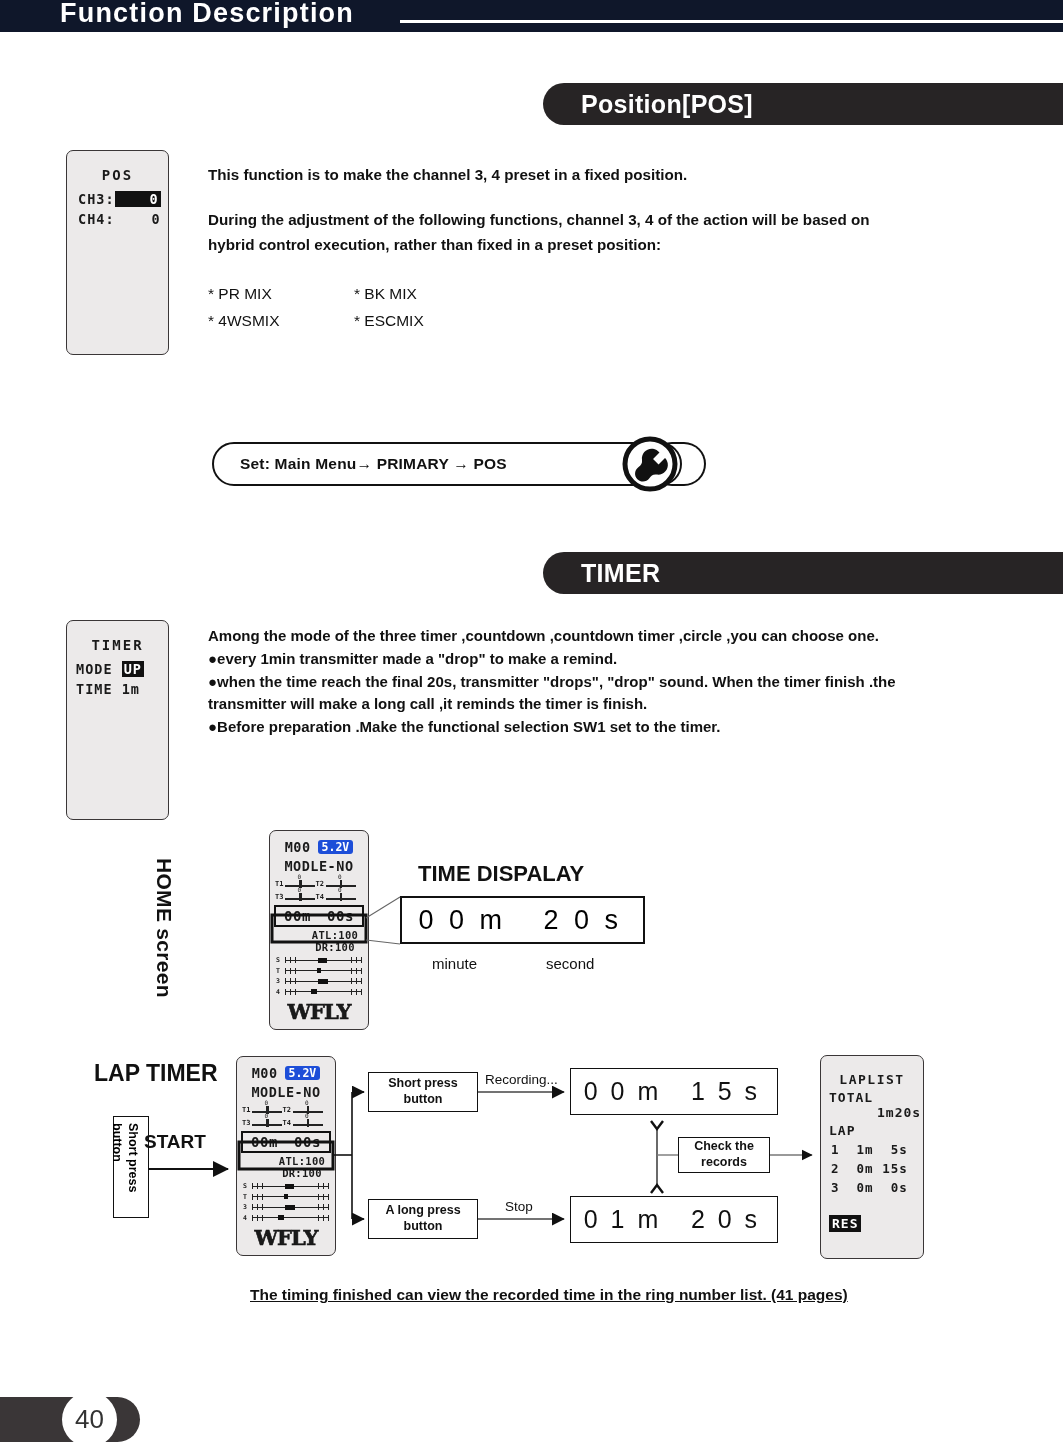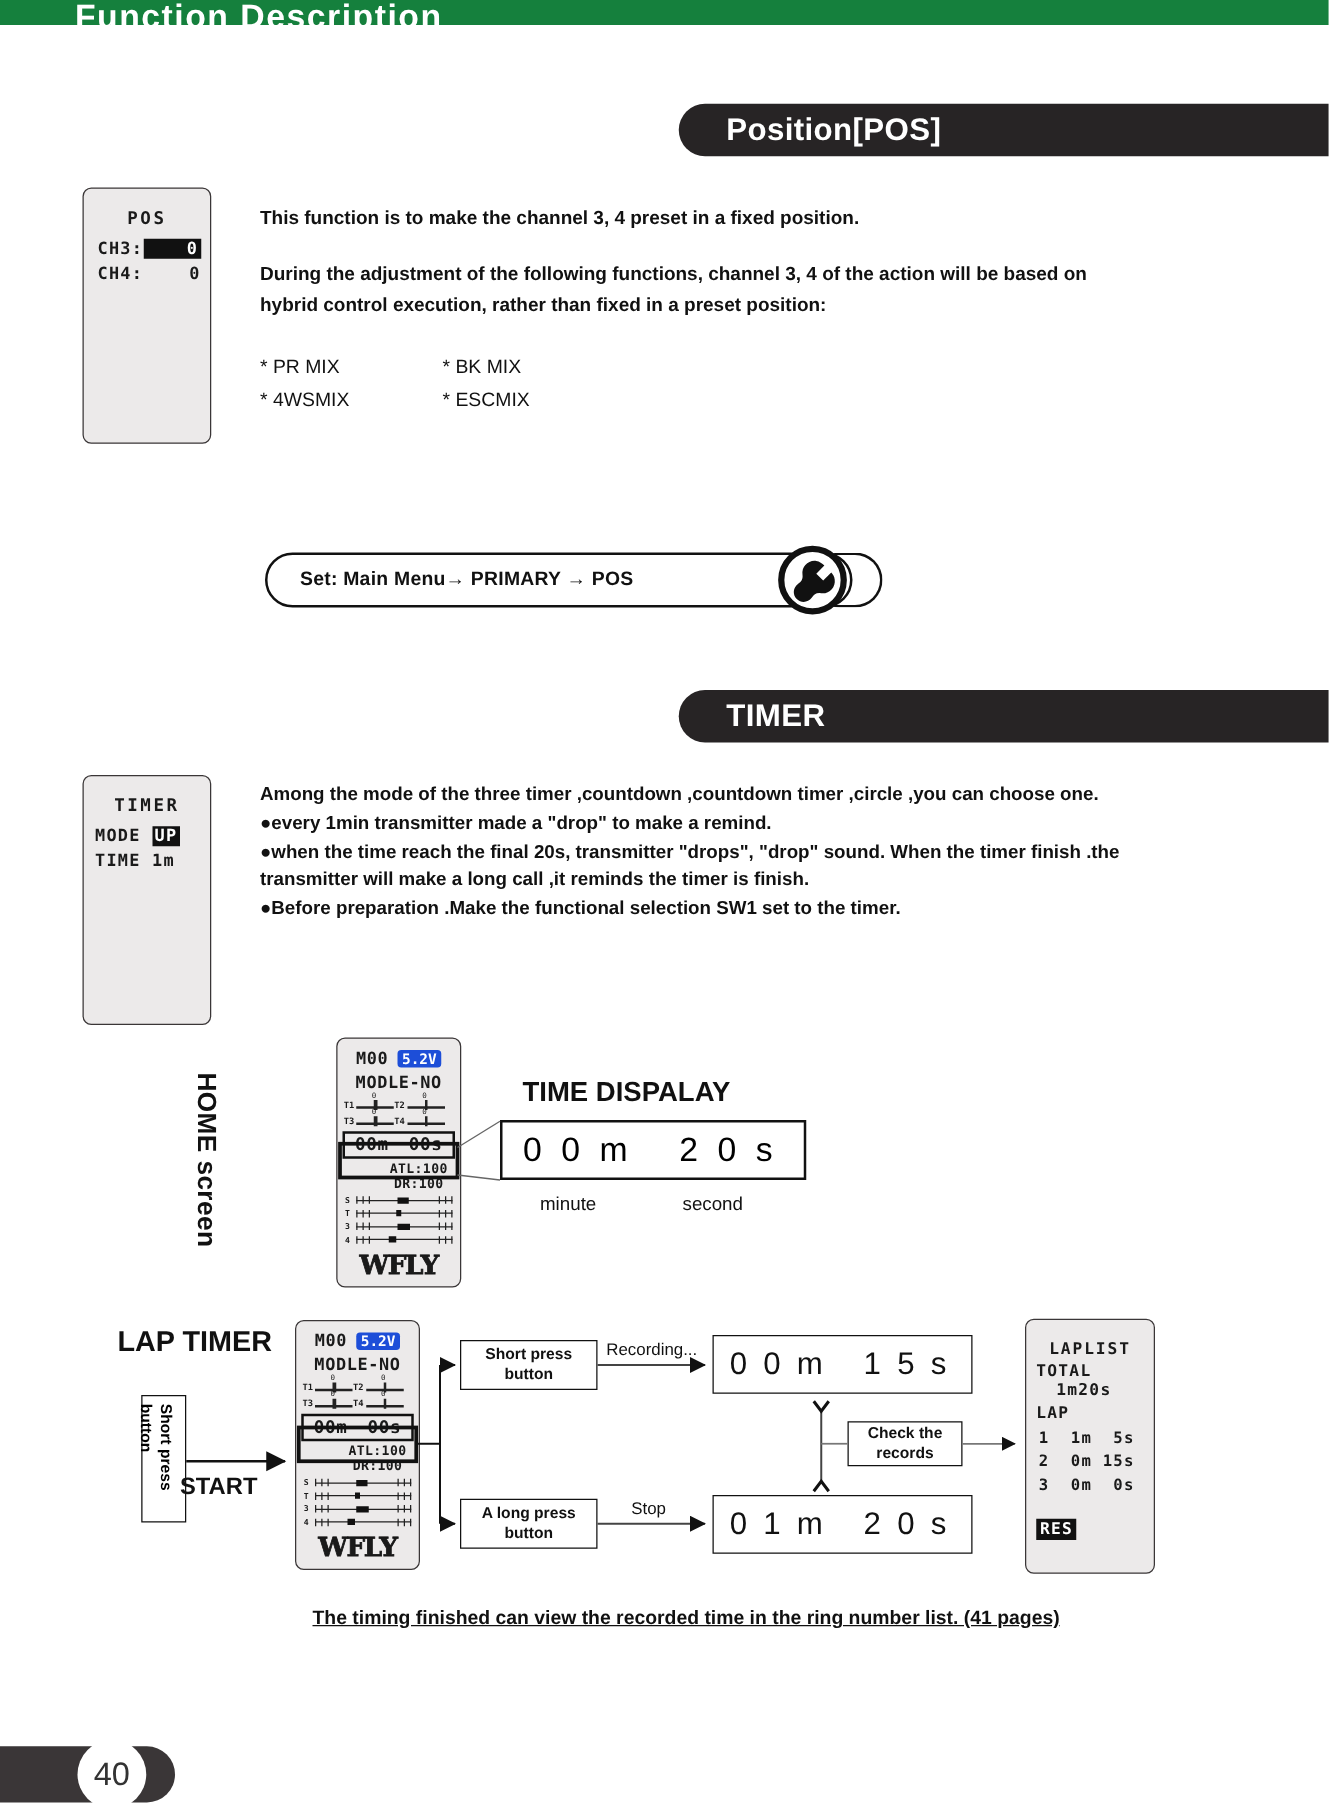--- a/index.html
+++ b/index.html
@@ -6,22 +6,22 @@
   html, body {
     width: 1063px; height: 1452px;
     background: #ffffff;
     font-family: "Liberation Sans", sans-serif;
     overflow: hidden;
   }
   #page { position: relative; width: 1063px; height: 1452px; background:#fff; }
 
   
   .topbar {
-    position: absolute; left: 0; top: 0; width: 1063px; height: 20px;
-    background: #15803d;
+    position: absolute; left: 0; top: 0; width: 1063px; height: 32px;
+    background: #0f172a;
     padding-left: 48px;
   }
   .topbar-title {
     position: absolute; left: 60px; top: -2px;
     color: #ffffff; font-size: 27px; font-weight: bold;
     letter-spacing: 1.2px;
     font-family: "Liberation Sans", sans-serif;
   }
   .topbar-rule {
     position: absolute; left: 400px; top: 20px; width: 663px; height: 3px;
@@ -161,21 +161,21 @@
   #lap-title { position:absolute; left:94px; top:1060px; font-size:23px; font-weight:bold; color:#111;}
   #lap-short-btn {
     position:absolute; left:113px; top:1116px; width:36px; height:102px;
     border:1.8px solid #111; background:#fff;
   }
   #lap-short-btn span {
     position:absolute; left:27px; top:6px; white-space:nowrap;
     font-size:12.5px; font-weight:bold; line-height:1.28;
     transform: rotate(90deg); transform-origin: left top; width:96px;
   }
-  #start-lbl { position:absolute; left:144px; top:1179px; font-size:19px; font-weight:bold; color:#111;}
+  #start-lbl { position:absolute; left:144px; top:1131px; font-size:19px; font-weight:bold; color:#111;}
   #lcd-lap { left: 236px; top: 1056px; width: 100px; height: 200px; }
 
   .flowbox {
     position:absolute; border:1.6px solid #111; background:#fff;
     display:flex; align-items:center; justify-content:center; text-align:center;
     font-size:12.5px; font-weight:bold; color:#111; line-height:1.25;
   }
   #box-shortpress { left:368px; top:1072px; width:110px; height:40px; }
   #box-longpress  { left:368px; top:1199px; width:110px; height:40px; }
   #box-check      { left:678px; top:1137px; width:92px; height:36px; }
@@ -188,21 +188,21 @@
     display:flex; align-items:center;
   }
   .disp-box .seg { flex:1; text-align:center; font-size:25px; letter-spacing:3px; color:#111;}
   #disp-rec  { left:570px; top:1068px; width:208px; height:47px; }
   #disp-stop { left:570px; top:1196px; width:208px; height:47px; }
 
   
   #lcd-laplist { left:820px; top:1055px; width:104px; height:204px; }
   #lcd-laplist .ll-title { text-align:center; font-size:13px; font-weight:bold; letter-spacing:1.5px; margin-top:16px;}
   #lcd-laplist .ll-row { font-size:13px; font-weight:bold; letter-spacing:1px; margin-left:8px; margin-top:3px;}
-  #lcd-laplist .ll-total-val { font-size:13px; font-weight:bold; letter-spacing:1px; margin-left:24px;}
+  #lcd-laplist .ll-total-val { font-size:13px; font-weight:bold; letter-spacing:1px; margin-left:56px;}
   #lcd-laplist .ll-lap { font-size:12.5px; font-weight:bold; letter-spacing:1px; margin-left:10px; margin-top:4px; white-space:pre;}
   #lcd-laplist .ll-res { position:absolute; left:8px; bottom:26px; background:#111; color:#fff;
      font-size:13px; font-weight:bold; padding:1px 3px; letter-spacing:1px;}
 
   
   #caption {
     position:absolute; left:250px; top:1286px; font-size:15.5px; font-weight:bold; color:#111;text-decoration:underline;
   }
   #pagebar {
     position:absolute; left:0; top:1397px; width:140px; height:45px;

